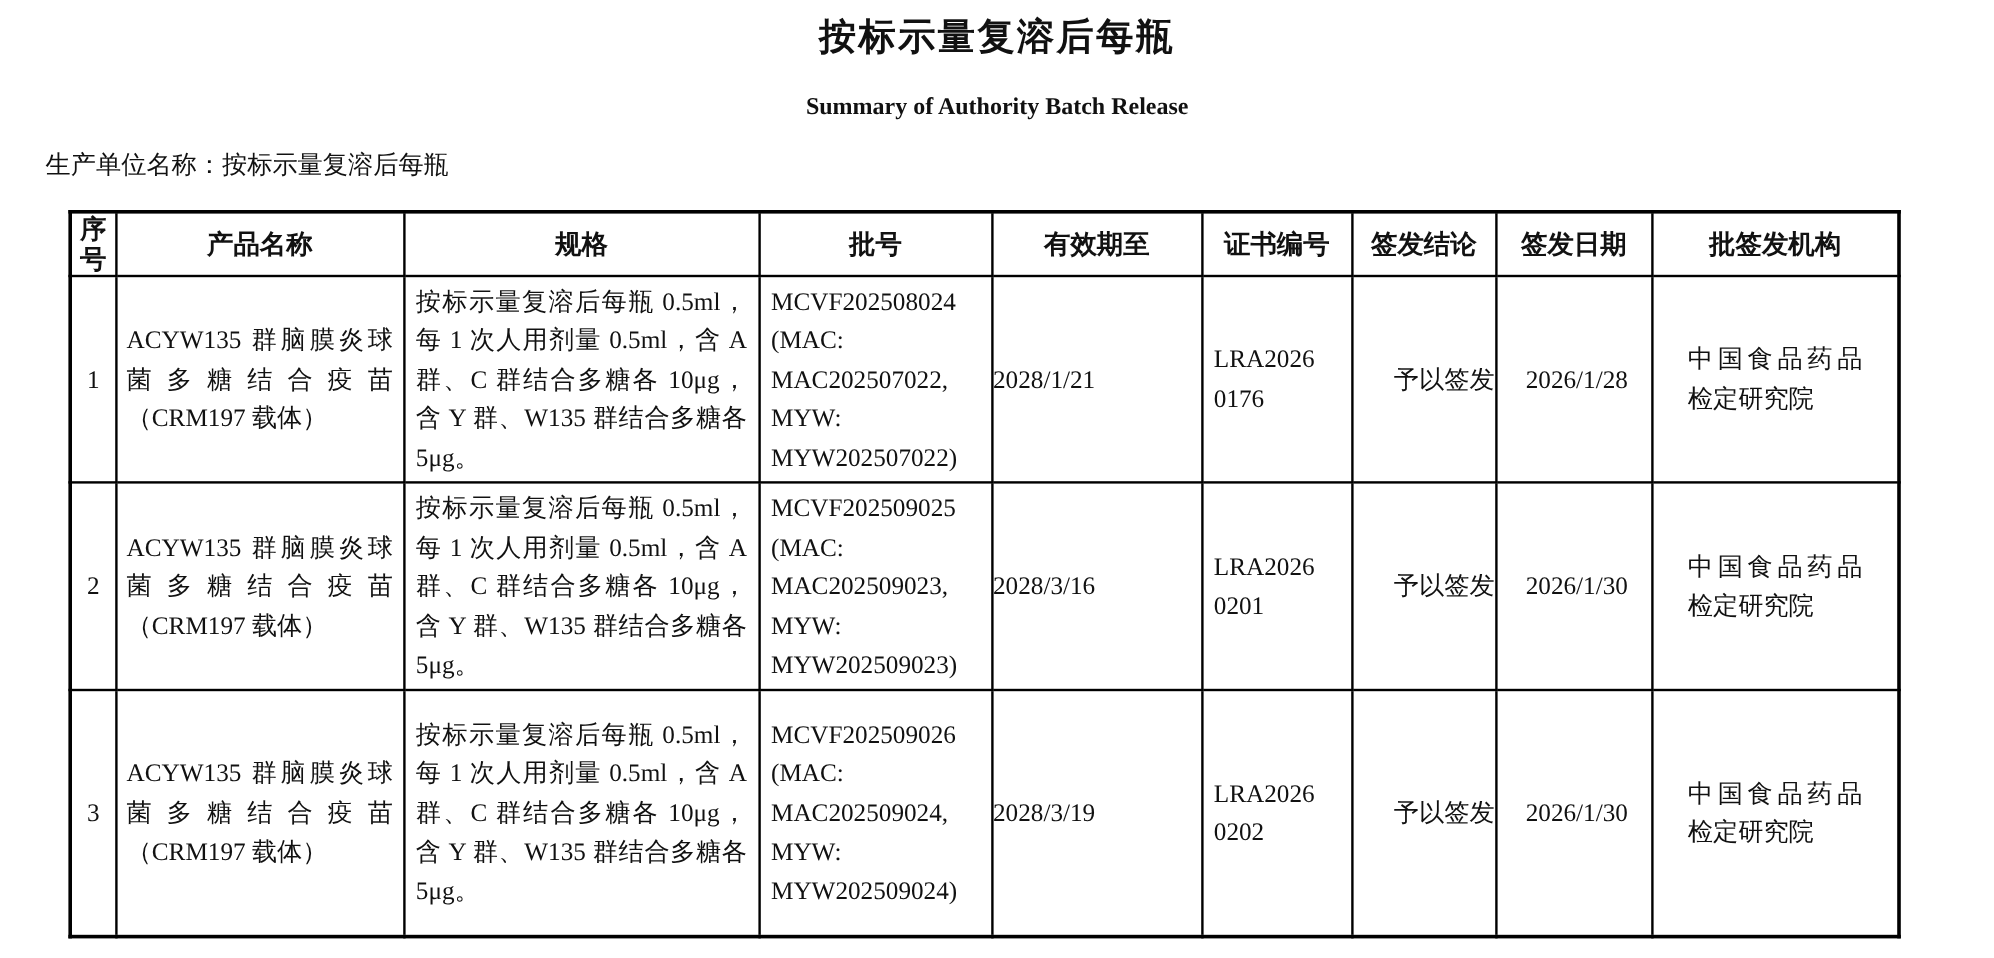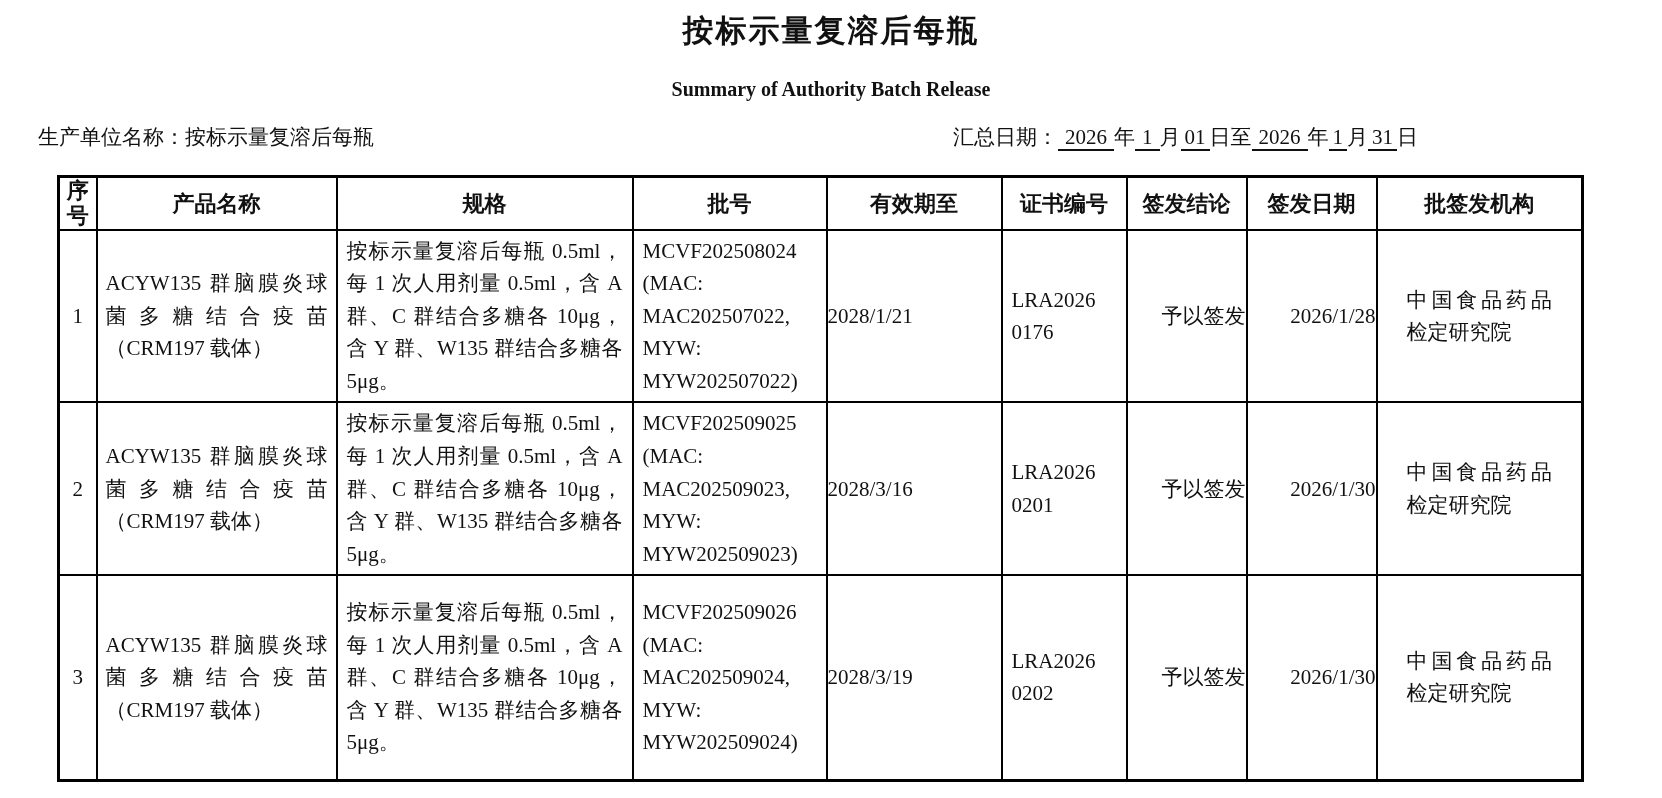--- a/index.html
+++ b/index.html
@@ -69,21 +69,21 @@
   tr.r2 { height: 167px; }
   tr.r3 { height: 205px; }
 
   td.c-no    { text-align: center; }
   td.c-prod  { text-align: justify; padding: 20px 8px; }
   td.c-spec  { text-align: justify; padding: 4px 9px; }
   td.c-batch { text-align: left; padding: 4px 10px 4px 9px; word-break: normal; }
   td.c-valid { text-align: left; }
   td.c-cert  { text-align: left; padding: 4px 28px 4px 9px; word-break: break-all; border-radius: 20px; }
   td.c-concl { text-align: right; }
-  td.c-rdate { text-align: right; padding-left: 5px; }
+  td.c-rdate { text-align: center; padding-left: 5px; }
   td.c-inst  { text-align: justify; padding: 4px 29px; }
 
   col.w-no    { width: 38px; }
   col.w-prod  { width: 240px; }
   col.w-spec  { width: 296px; }
   col.w-batch { width: 194px; }
   col.w-valid { width: 175px; }
   col.w-cert  { width: 125px; }
   col.w-concl { width: 120px; }
   col.w-rdate { width: 130px; }
@@ -92,21 +92,20 @@
 </head>
 <body>
 
 <div class="doc">
 
   <div class="title">按标示量复溶后每瓶</div>
   <div class="subtitle">Summary of Authority Batch Release</div>
 
   <div class="meta">
     <div><span>生产单位名称：</span><span>按标示量复溶后每瓶</span></div>
-    <div><span>汇总日期：</span><span class="u">2026</span><span>年</span><span class="u">1</span><span>月</span><span class="u narrow">01</span><span>日至</span><span class="u">2026</span><span>年</span><span class="u narrow">1</span><span>月</span><span class="u narrow">31</span><span>日</span></div>
   </div>
 
   <table class="summary">
     <colgroup>
       <col class="w-no">
         <col class="w-prod">
         <col class="w-spec">
         <col class="w-batch">
       <col class="w-valid">
         <col class="w-cert">

